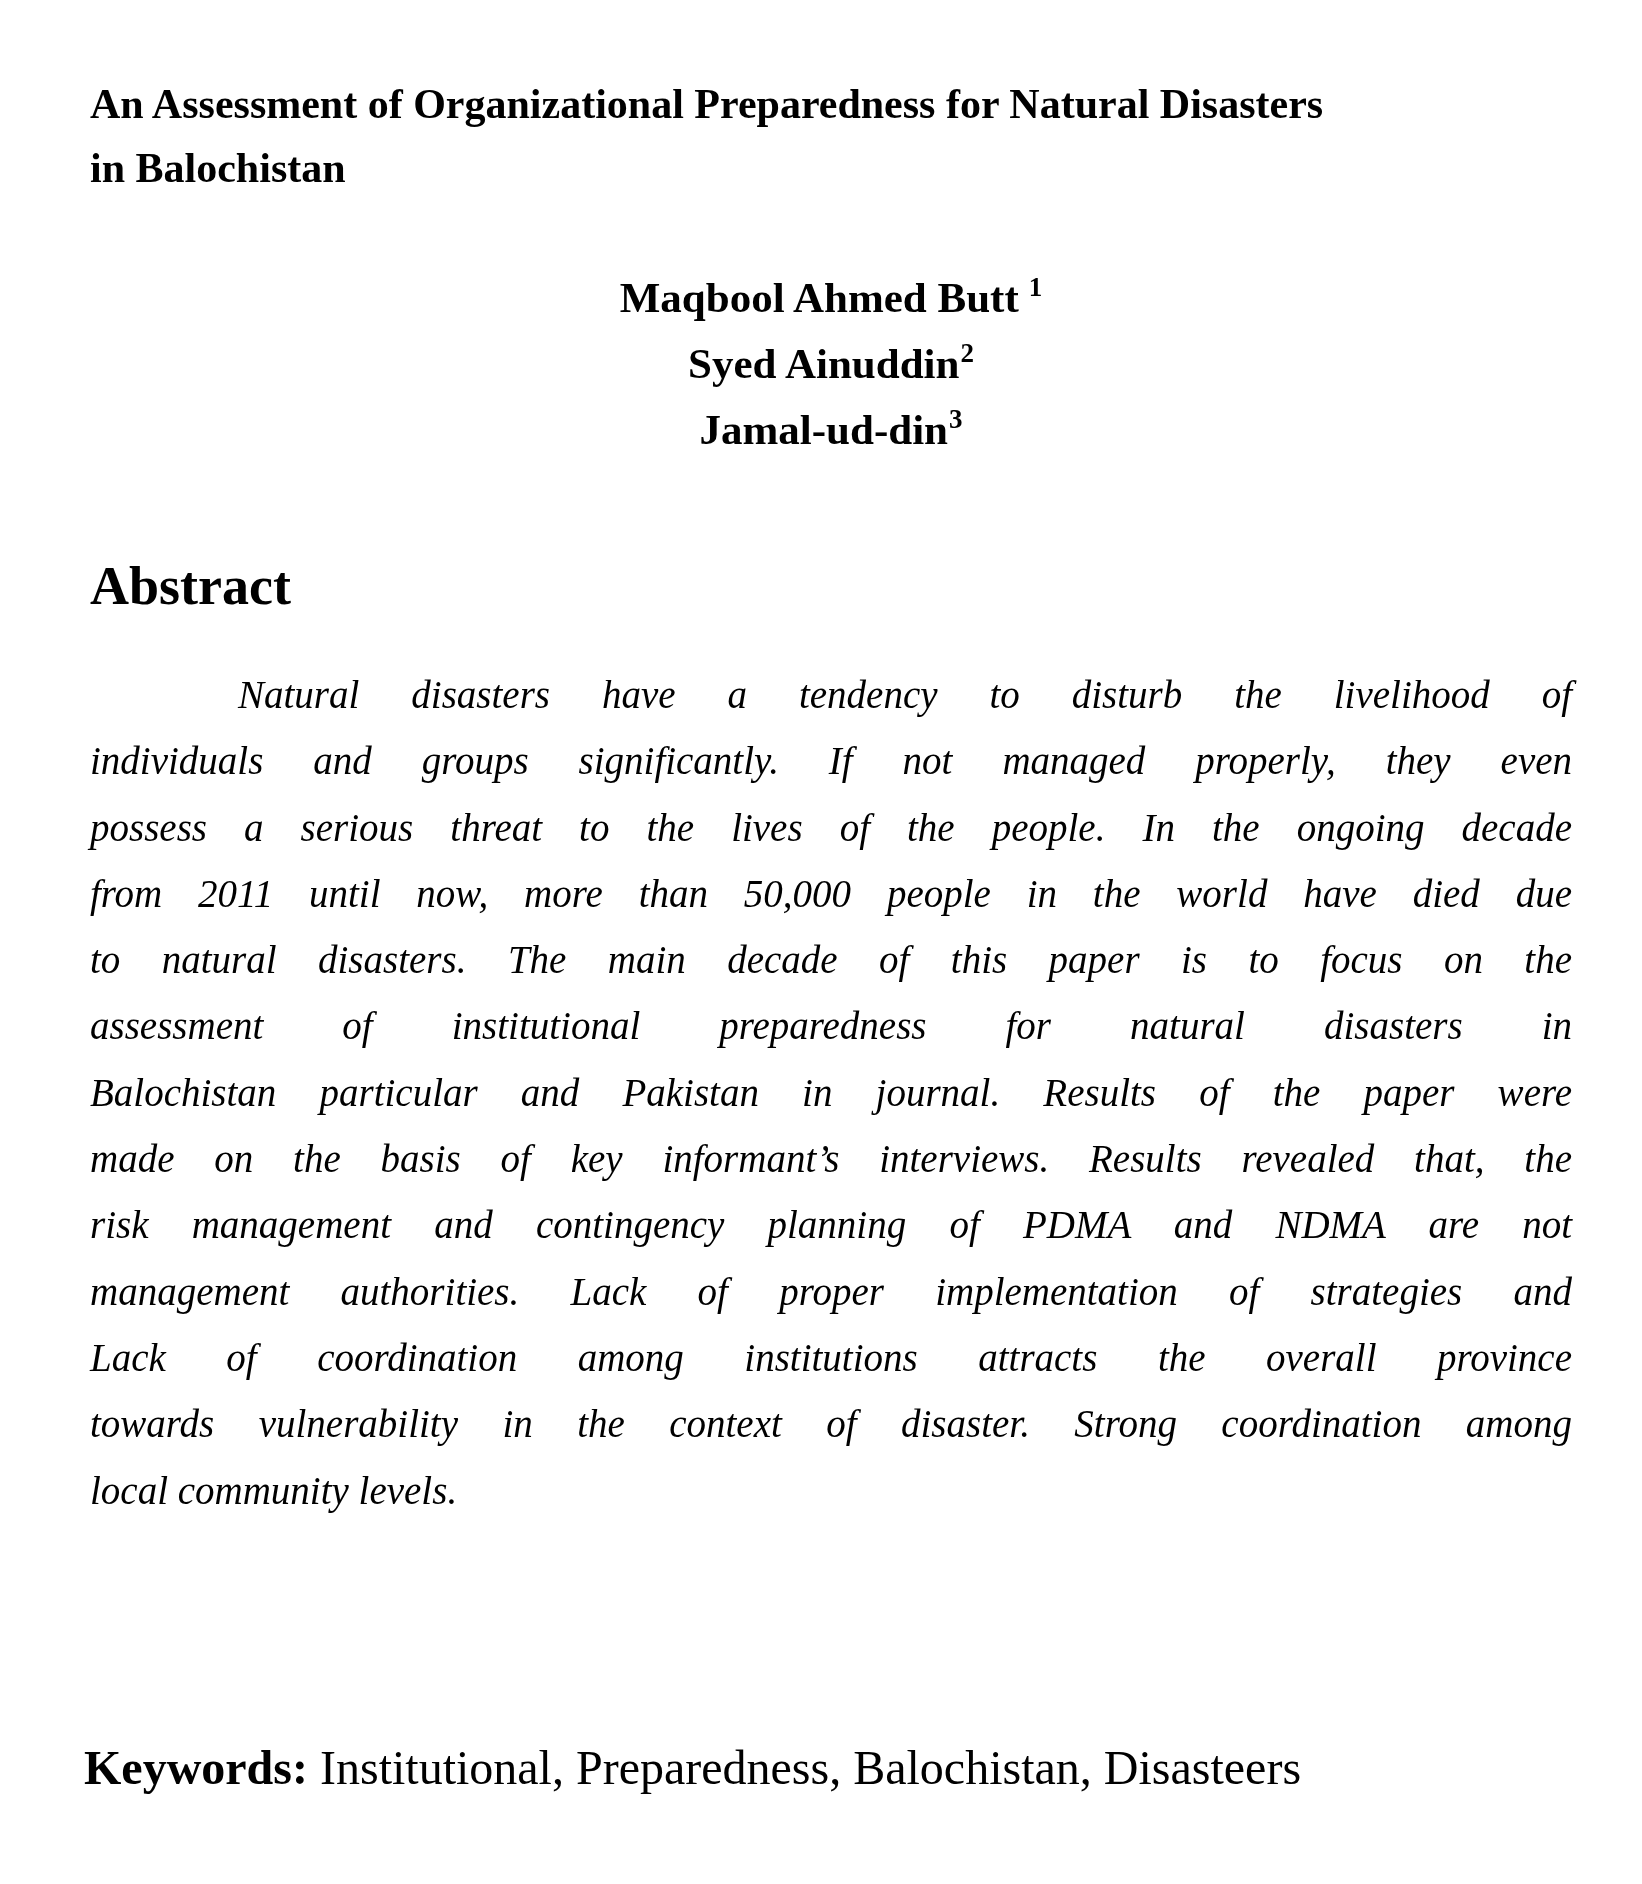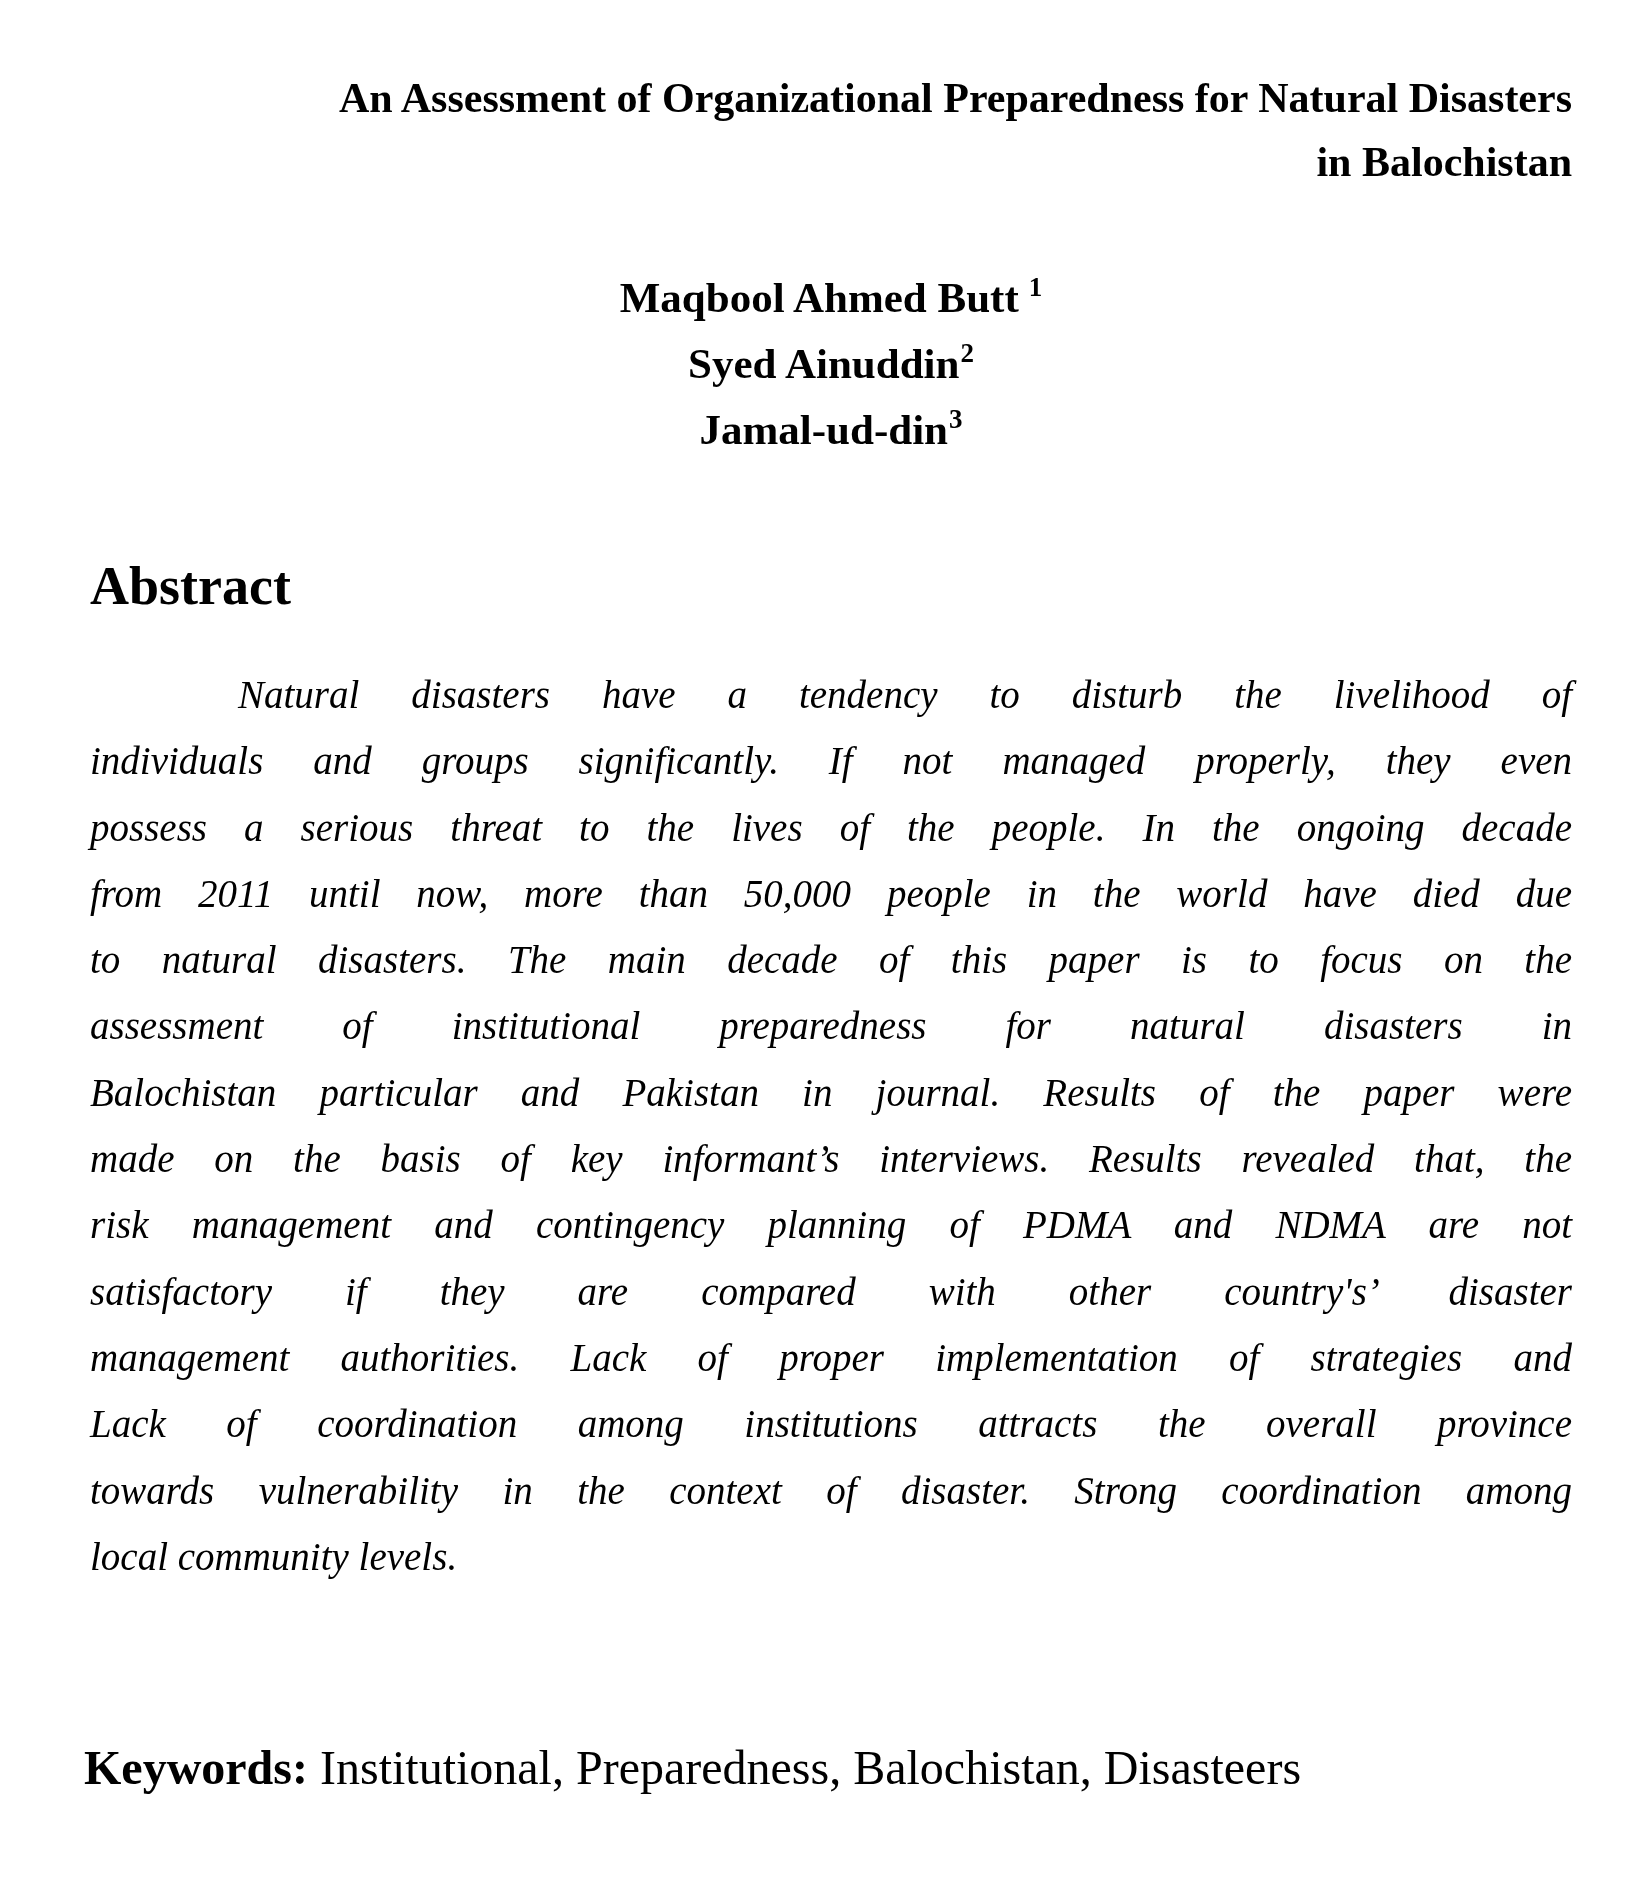--- a/index.html
+++ b/index.html
@@ -17,23 +17,23 @@
   }
   .page {
     position: absolute;
     left: 0; top: 0;
     width: 1642px; height: 1884px;
   }
   .title {
     position: absolute;
     left: 90px;
     width: 1482px;
-    top: 66px;
+    top: 72px;
     margin: 0;
-    text-align: right;
+    text-align: left;
     font-weight: bold;
     font-size: 42px;
     line-height: 64px;
   }
   .authors {
     position: absolute;
     left: 90px;
     width: 1482px;
     top: 265px;
     text-align: center;
@@ -115,21 +115,20 @@
   <div class="abstract-body">
     <span class="abstract-line first" style="white-space: normal;">Natural disasters have a tendency to disturb the livelihood of</span>
     <span class="abstract-line" style="white-space: normal;">individuals and groups significantly. If not managed properly, they even</span>
     <span class="abstract-line" style="white-space: normal;">possess a serious threat to the lives of the people. In the ongoing decade</span>
     <span class="abstract-line" style="white-space: normal;">from 2011 until now, more than 50,000 people in the world have died due</span>
     <span class="abstract-line" style="white-space: normal;">to natural disasters. The main decade of this paper is to focus on the</span>
     <span class="abstract-line" style="white-space: normal;">assessment of institutional preparedness for natural disasters in</span>
     <span class="abstract-line" style="white-space: normal;">Balochistan particular and Pakistan in journal. Results of the paper were</span>
     <span class="abstract-line" style="white-space: normal;">made on the basis of key informant’s interviews. Results revealed that, the</span>
     <span class="abstract-line" style="white-space: normal;">risk management and contingency planning of PDMA and NDMA are not</span>
-    <span class="abstract-line" style="white-space: normal;">satisfactory if they are compared with other country's’ disaster</span>
     <span class="abstract-line" style="white-space: normal;">management authorities. Lack of proper implementation of strategies and</span>
     <span class="abstract-line" style="white-space: normal;">Lack of coordination among institutions attracts the overall province</span>
     <span class="abstract-line" style="white-space: normal;">towards vulnerability in the context of disaster. Strong coordination among</span>
     <span class="abstract-line last">local community levels.</span>
   </div>
 
   <p class="keywords"><span class="keywords-label">Keywords:</span><span> Institutional, Preparedness, Balochistan, Disasteers</span></p>
 
 </div>
 

